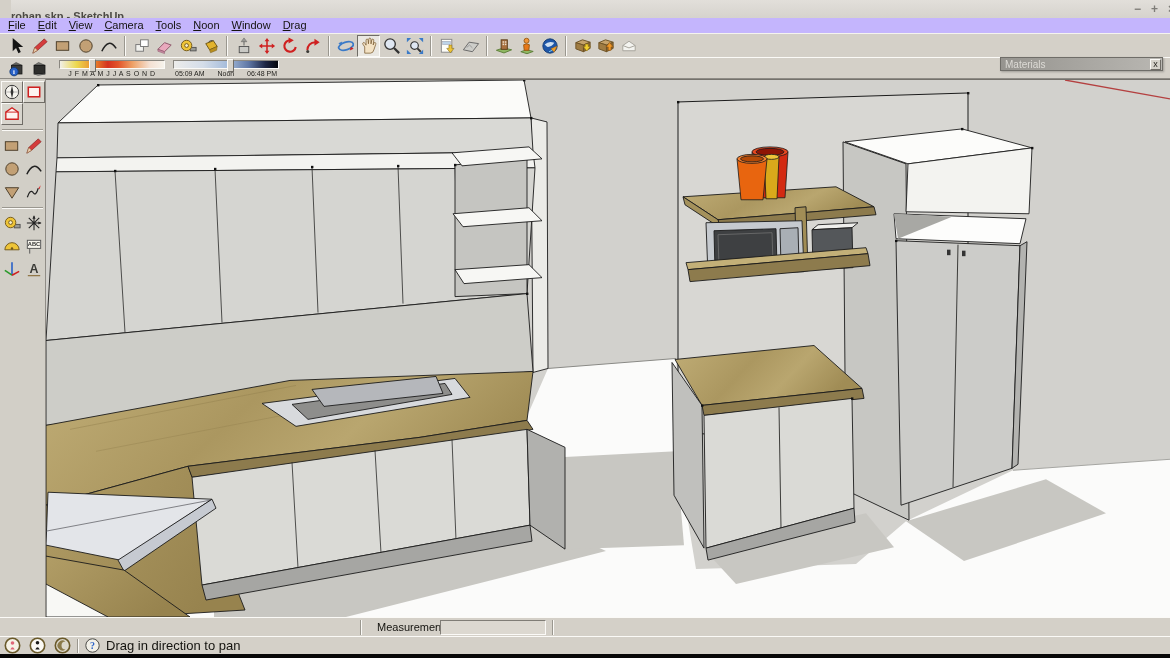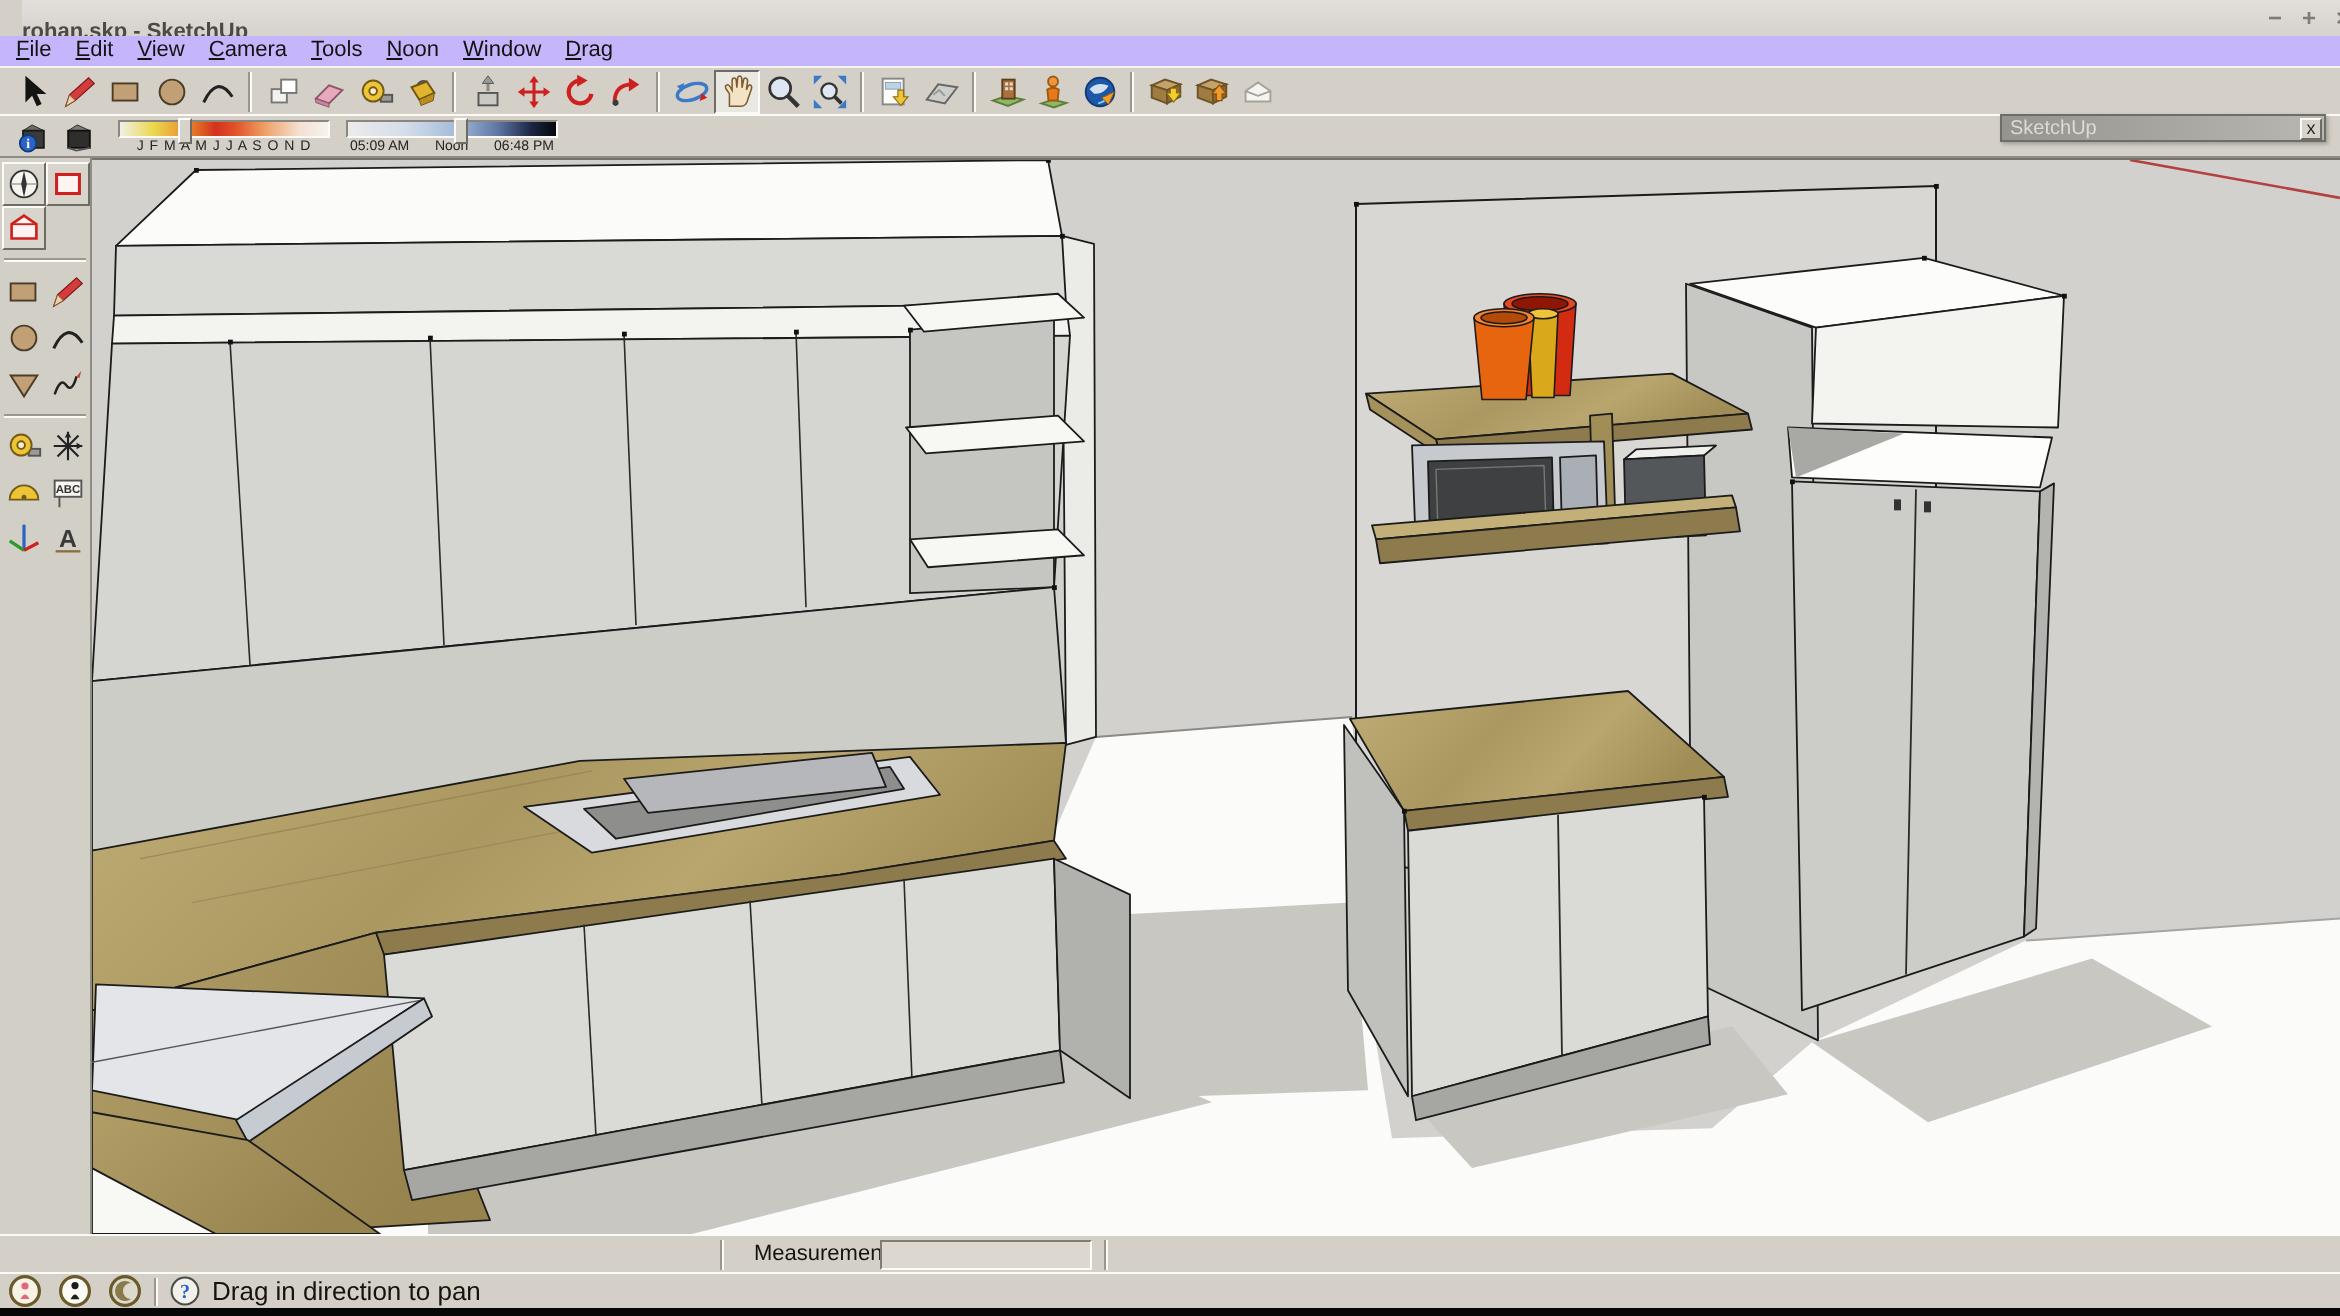--- a/index.html
+++ b/index.html
@@ -289,21 +289,21 @@
     </div>
     <div class="slider-labels time">
       <span>05:09 AM</span>
       <span>Noon</span>
       <span>06:48 PM</span>
     </div>
   </div>
 </div>
 
 <div class="abs materials">
-  <span class="ttl">SketchUp</span>
+  <span class="ttl">Materials</span>
   <span class="closebox">x</span>
 </div>
 
 <div class="abs palette">
   <div class="pal-btn raised" style="left:1px;top:2px">
       <svg viewBox="0 0 21 21">
         <circle cx="10.5" cy="10.5" r="7" fill="#f6f4ee" stroke="#333"></circle>
         <line x1="3.5" y1="10.5" x2="17.5" y2="10.5" stroke="#999" stroke-width=".7"></line>
         <path d="M10.5,3.6 L12,10.5 L10.5,17.4 L9,10.5 Z" fill="#333"></path>
       </svg>

